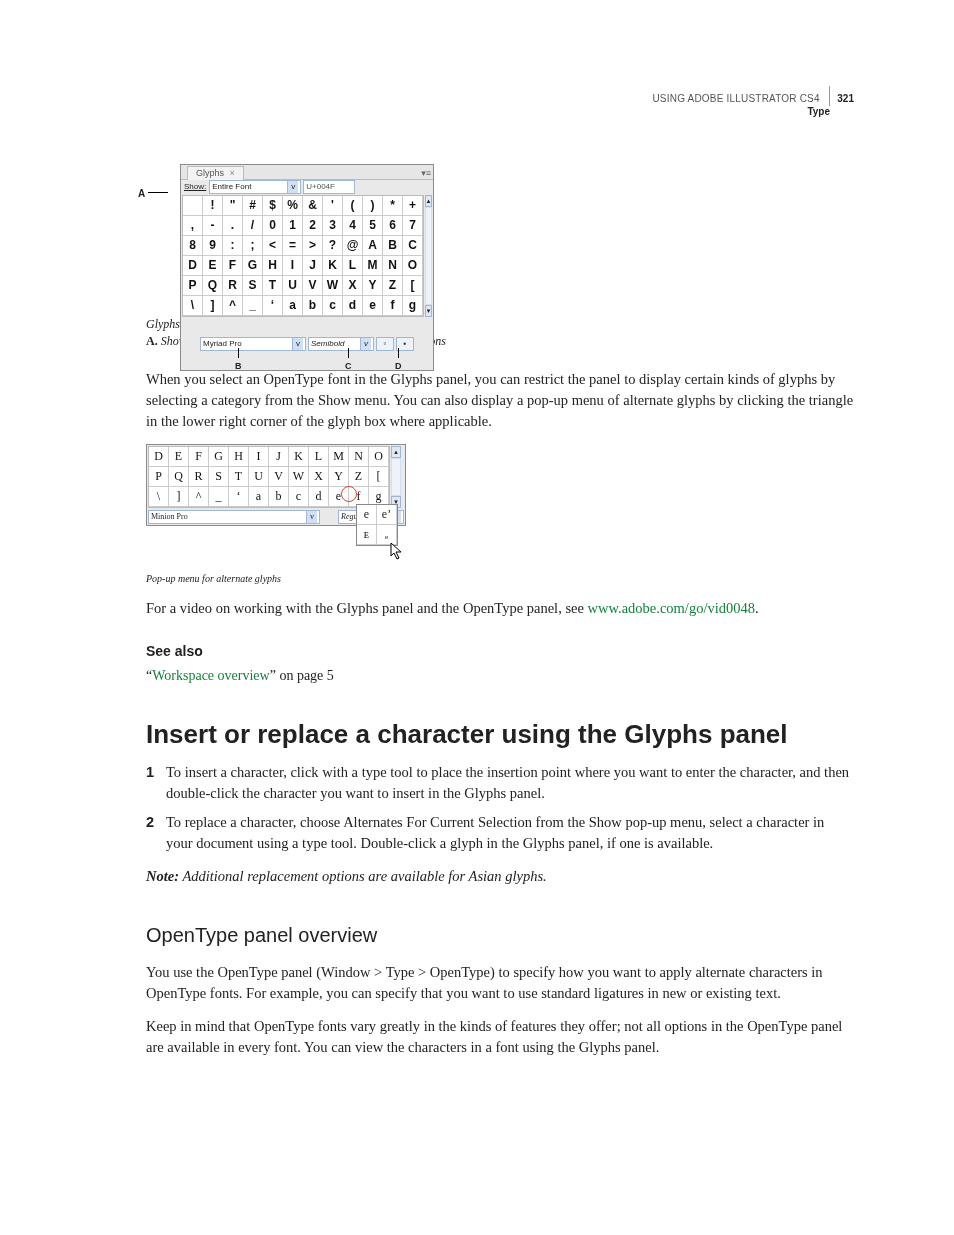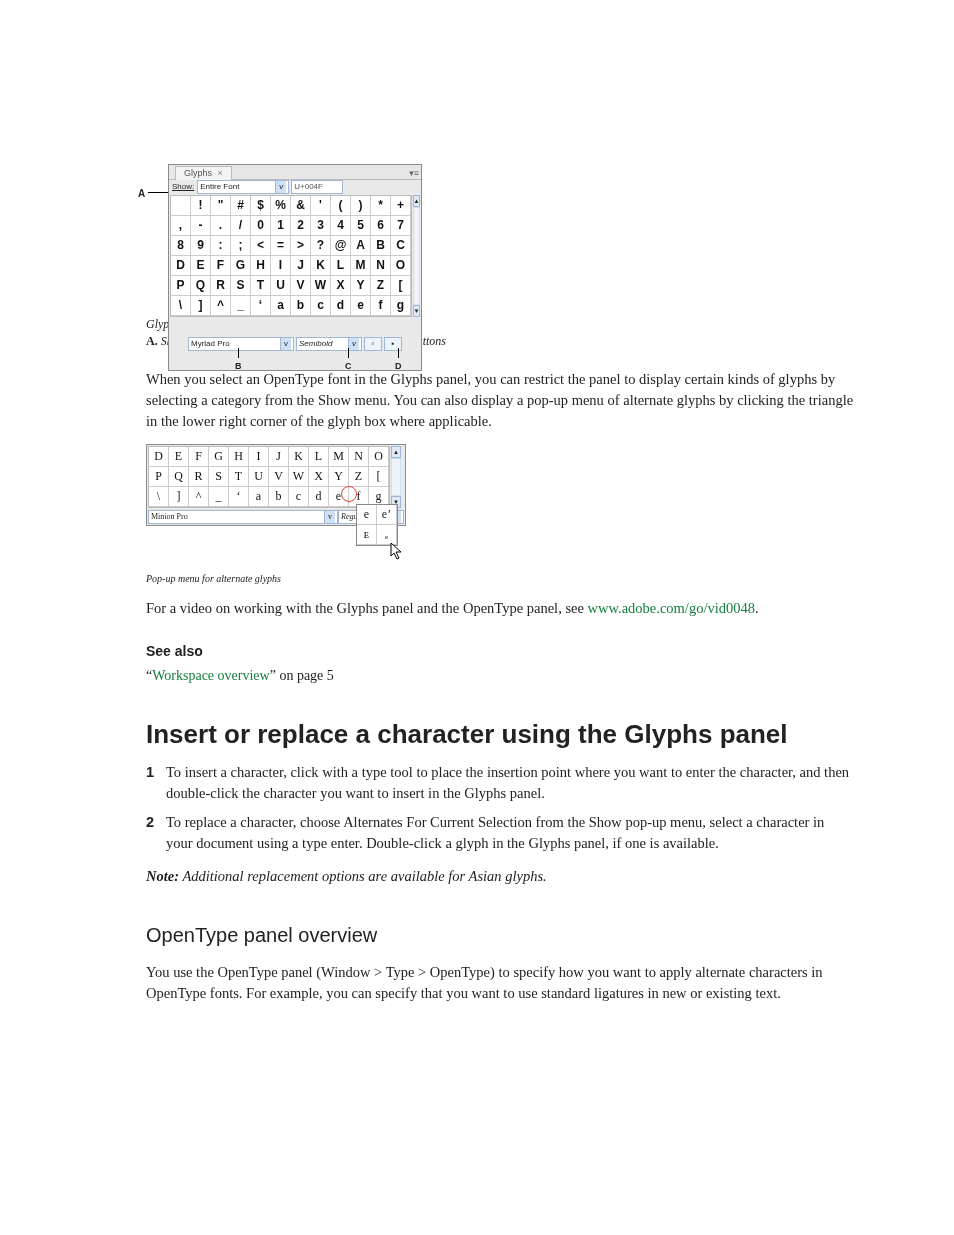--- a/index.html
+++ b/index.html
@@ -29,21 +29,21 @@
   .runhead .line1 { color: #555; letter-spacing: .02em; }
   .runhead .pg    { font-weight: 700; color: #222; }
   .runhead .sep   { display:inline-block; border-left:1px solid #999; height: 20px; margin: 0 5px -4px 6px;}
   .runhead .line2 { font-weight: 700; color: #222; display:block; padding-left: 0; text-align:right; margin-right: 24px;}
 
   
   .fig1-wrap { margin-top: 78px; position: relative; width: 300px; }
   .leaderA  { position:absolute; left:-8px; top:23px; font-size:10px; font-family:"Myriad Pro",Arial,sans-serif; font-weight:700; }
   .leaderA-line { position:absolute; left:2px; top:28px; width:20px; border-top:1px solid #000;}
   .panel {
-    position:absolute; left:22px; top:0;
+    position:absolute; left:34px; top:0;
     background:#e9e9e9; border:1px solid #8a8a8a;
     font-family:"Myriad Pro",Arial,sans-serif;
     width:252px;
   }
   .panel-tabbar { height:14px; background:#e6e6e6; border-bottom:1px solid #bbb; position:relative;}
   .panel-tab {
     position:absolute; left:6px; top:1px; height:13px; padding:0 8px;
     background:#f3f3f3; border:1px solid #bbb; border-bottom:none;
     font-size:9px; line-height:12px; color:#555;
   }
@@ -80,21 +80,21 @@
   .fig-legend  { font-style: italic; font-size: 12px; }
   .fig-legend b{ font-style:normal; font-weight:700;}
 
   .body-p { margin: 12px 0; }
   .body-p.first{ margin-top:18px;}
 
   
   .fig2-wrap { position:relative; width:270px; height:120px; margin-top:10px; }
   .panel2 { position:absolute; left:0; top:0; width:258px; background:#e9e9e9; border:1px solid #8a8a8a;}
   .grid2 { display:grid; grid-template-columns:repeat(12,20px); grid-auto-rows:20px; background:#fff; border:1px solid #bbb; margin:1px;}
-  .panel2-foot{height:14px;display:flex;align-items:center;gap:0;padding:1px;}
+  .panel2-foot{height:14px;display:flex;align-items:center;gap:18px;padding:1px;}
   .popup {
     position:absolute; left:210px; top:60px;
     border:1px solid #888; background:#fff;
     display:grid; grid-template-columns:20px 20px; grid-auto-rows:20px;
   }
   .popup .pc{border-right:1px solid #ccc;border-bottom:1px solid #ccc;display:flex;align-items:center;justify-content:center;font-family:Georgia,serif;font-size:12px;}
   .cursor-svg{position:absolute;left:244px;top:98px;}
   .ring{position:absolute;left:195px;top:42px;width:14px;height:14px;border:1.5px solid #d43; border-radius:50%;}
   .fig2-caption{ font-style:italic; font-size:10px; margin-top:8px;}
 
@@ -105,20 +105,26 @@
   .h1 { font-family:"Myriad Pro",Arial,sans-serif; font-weight:400; font-size:20px; margin-top:34px;}
   ol.steps{ list-style:none; padding:0; margin:6px 0; counter-reset:st;}
   ol.steps > li{ counter-increment:st; position:relative; padding-left:20px; margin:8px 0;}
   ol.steps > li::before{ content: counter(st); position:absolute; left:0; font-weight:700; font-family:"Myriad Pro",Arial,sans-serif;}
 </style>
 </head>
 <body>
 
 <div class="page">
 
+  <div class="runhead">
+    <span class="line1">USING ADOBE ILLUSTRATOR CS4</span>
+    <span class="sep"></span>
+    <span class="pg">321</span>
+    <span class="line2">Type</span>
+  </div>
 
   <div class="fig1-wrap">
     <div class="leaderA">A</div>
     <div class="leaderA-line"></div>
 
     <div class="panel">
       <div class="panel-tabbar">
         <div class="panel-tab">
           <span>Glyphs</span>
           <span class="x">×</span>
@@ -321,22 +327,23 @@
   </p>
 
   <div class="seealso-h">See also</div>
   <div class="seealso-line">
     <span>“</span><a class="link">Workspace overview</a><span>”</span><span> on page 5</span>
   </div>
 
   <div class="h2">Insert or replace a character using the Glyphs panel</div>
   <ol class="steps">
     <li>To insert a character, click with a type tool to place the insertion point where you want to enter the character, and then double-click the character you want to insert in the Glyphs panel.</li>
-    <li>To replace a character, choose Alternates For Current Selection from the Show pop-up menu, select a character in your document using a type enter. Double-click a glyph in the Glyphs panel, if one is available.</li>
+    <li>To replace a character, choose Alternates For Current Selection from the Show pop-up menu, select a character in your document using a type tool. Double-click a glyph in the Glyphs panel, if one is available.</li>
   </ol>
   <p class="body-p" style="font-style:italic">
     <b class="note">Note:</b><span> Additional replacement options are available for Asian glyphs.</span>
   </p>
 
   <div class="h1">OpenType panel overview</div>
   <p class="body-p">You use the OpenType panel (Window &gt; Type &gt; OpenType) to specify how you want to apply alternate characters in OpenType fonts. For example, you can specify that you want to use standard ligatures in new or existing text.</p>
+  <p class="body-p">Keep in mind that OpenType fonts vary greatly in the kinds of features they offer; not all options in the OpenType panel are available in every font. You can view the characters in a font using the Glyphs panel.</p>
 
 </div>
 
 </body></html>

